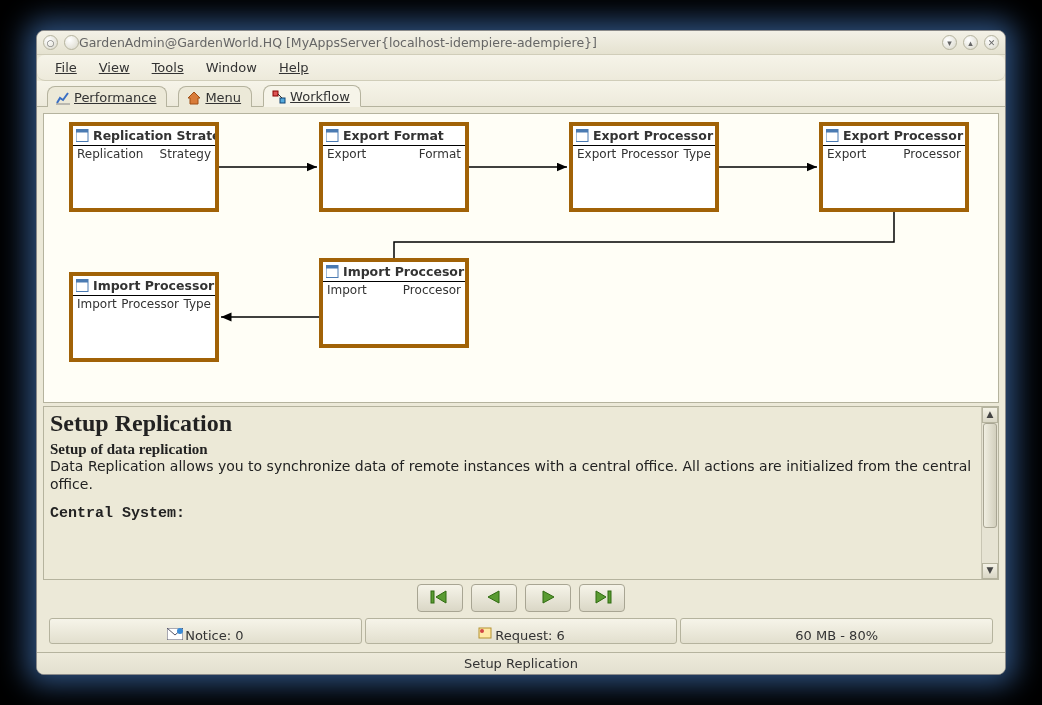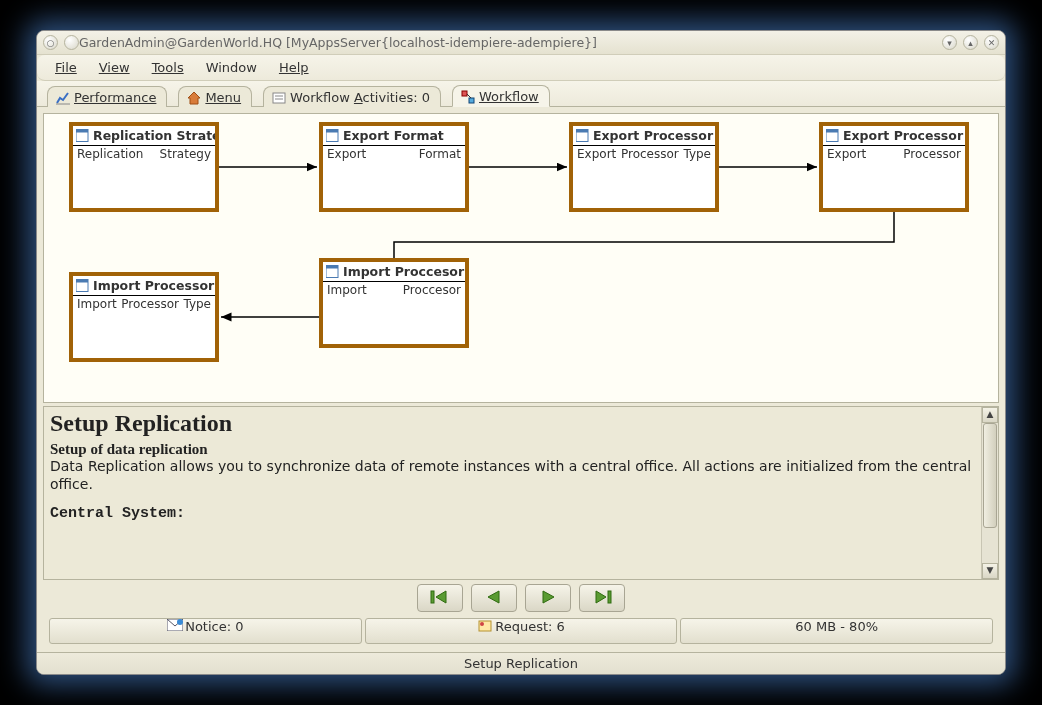--- a/index.html
+++ b/index.html
@@ -245,21 +245,21 @@
     padding: 2px 6px;
     gap: 3px;
   }
   .statuscell {
     flex: 1;
     height: 26px;
     background: linear-gradient(#f6f4e9,#e2dfce);
     border: 1px solid #b5b39e;
     border-radius: 3px;
     display: flex;
-    align-items: flex-start;
+    align-items: flex-end;
     justify-content: center;
     gap: 2px;
     font-size: 13px;
     color: #333;
   }
   .bottombar {
     height: 22px;
     border-top: 1px solid #b5b39e;
     display: flex;
     align-items: center;
@@ -306,30 +306,20 @@
       <span class="ul">Performance</span>
     </span>
     <span class="tab">
       <span class="tabicon">
         <svg viewBox="0 0 14 14">
             <polygon points="7,1 13,7 11,7 11,13 3,13 3,7 1,7" fill="#d97c3a" stroke="#a04e15"></polygon>
           </svg>
       </span>
       <span class="ul">Menu</span>
     </span>
-    <span class="tab">
-      <span class="tabicon">
-        <svg viewBox="0 0 14 14">
-            <rect x="1" y="2" width="12" height="10" fill="#fff" stroke="#888"></rect>
-            <line x1="3" y1="5" x2="11" y2="5" stroke="#888"></line>
-            <line x1="3" y1="8" x2="11" y2="8" stroke="#888"></line>
-          </svg>
-      </span>
-      <span>Workflow <span class="ul">A</span>ctivities: 0</span>
-    </span>
     <span class="tab active">
       <span class="tabicon">
         <svg viewBox="0 0 14 14">
             <rect x="1" y="1" width="5" height="5" fill="#d55" stroke="#800"></rect>
             <rect x="8" y="8" width="5" height="5" fill="#5ad" stroke="#147"></rect>
             <line x1="6" y1="4" x2="10" y2="8" stroke="#333"></line>
           </svg>
       </span>
       <span class="ul">Workflow</span>
     </span>

